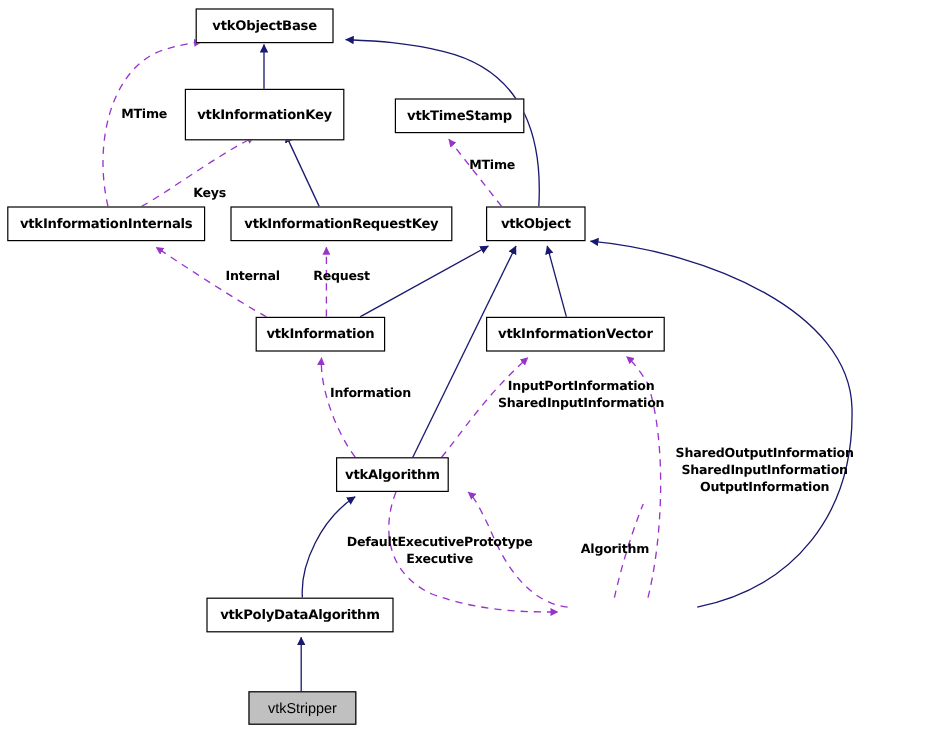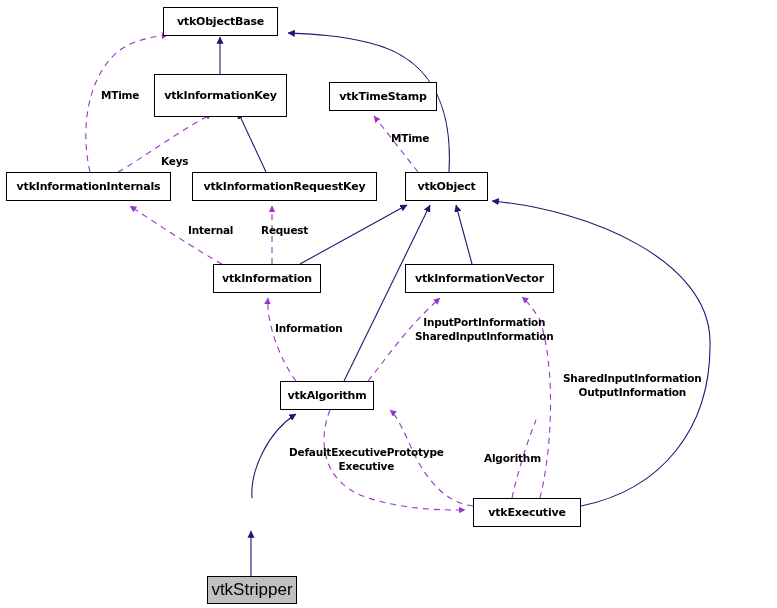--- a/index.html
+++ b/index.html
@@ -37,21 +37,21 @@
     font-weight: bold;
     color: #000000;
     letter-spacing: -0.2px;
     white-space: nowrap;
     z-index: 5;
   }
   .node.current {
     background: #c0c0c0;
     font-weight: normal;
     font-family: "Liberation Sans", sans-serif;
-    font-size: 17px;
+    font-size: 12px;
     letter-spacing: 0;
   }
   .edge-label {
     position: absolute;
     font-family: "DejaVu Sans", sans-serif;
     font-size: 10.5px;
     font-weight: bold;
     color: #000000;
     letter-spacing: -0.2px;
     white-space: nowrap;
@@ -177,22 +177,22 @@
     </div>
   <div class="node" style="left: 213px; top: 264px; width: 108px; height: 29px;">
       <span>vtkInformation</span>
     </div>
   <div class="node" style="left: 405px; top: 264px; width: 149px; height: 29px;">
       <span>vtkInformationVector</span>
     </div>
   <div class="node" style="left: 280px; top: 381px; width: 94px; height: 29px;">
       <span>vtkAlgorithm</span>
     </div>
-  <div class="node" style="left: 473px; top: 498px; width: 108px; height: 29px;">
-      <span>vtkExecutive</span>
+  <div class="node" style="left: 172px; top: 498px; width: 156px; height: 29px;">
+      <span>vtkPolyDataAlgorithm</span>
     </div>
   <div class="node current" style="left: 207px; top: 576px; width: 90px; height: 28px; background: rgb(192, 192, 192);">
       <span>vtkStripper</span>
     </div>
 
   <div class="edge-label" style="left: 101px; top: 88px;">
       <div>MTime</div>
     </div>
   <div class="edge-label" style="left: 161px; top: 132px; margin-top: 22px;">
       <div>Keys</div>
@@ -207,20 +207,21 @@
       <div>Request</div>
     </div>
   <div class="edge-label" style="left: 275px; top: 321px;">
       <div>Information</div>
     </div>
   <div class="edge-label" style="left: 415px; top: 315px;">
       <div>InputPortInformation</div>
       <div>SharedInputInformation</div>
     </div>
   <div class="edge-label" style="left: 563px; top: 371px;">
+      <div>SharedOutputInformation</div>
       <div>SharedInputInformation</div>
       <div>OutputInformation</div>
     </div>
   <div class="edge-label" style="left: 289px; top: 445px;">
       <div>DefaultExecutivePrototype</div>
       <div>Executive</div>
     </div>
   <div class="edge-label" style="left: 484px; top: 451px;">
       <div>Algorithm</div>
     </div>

